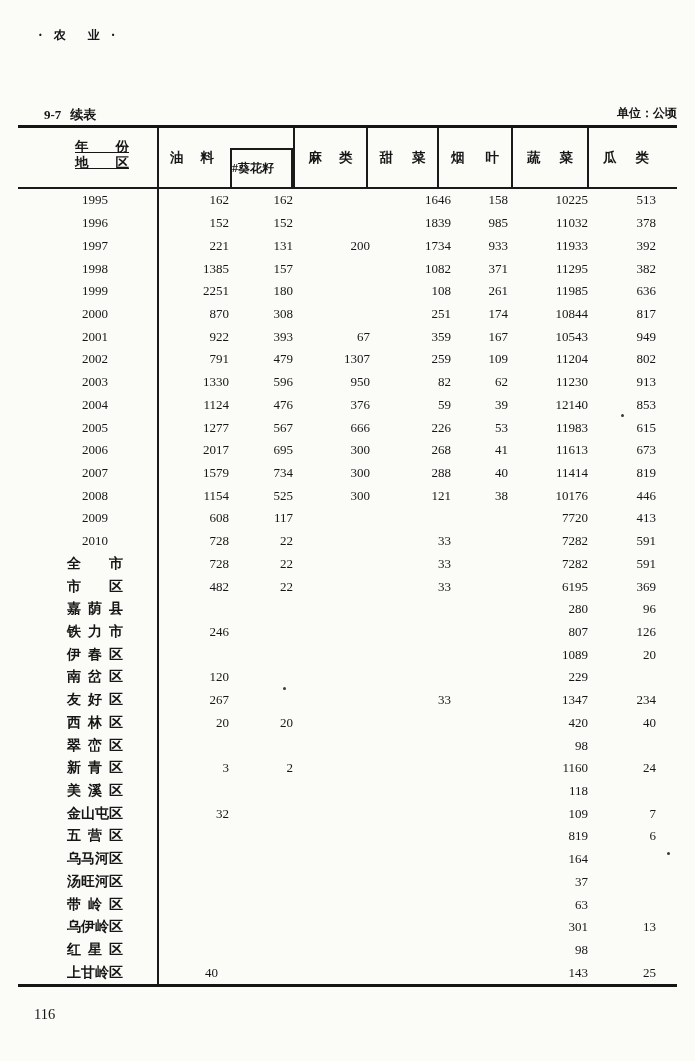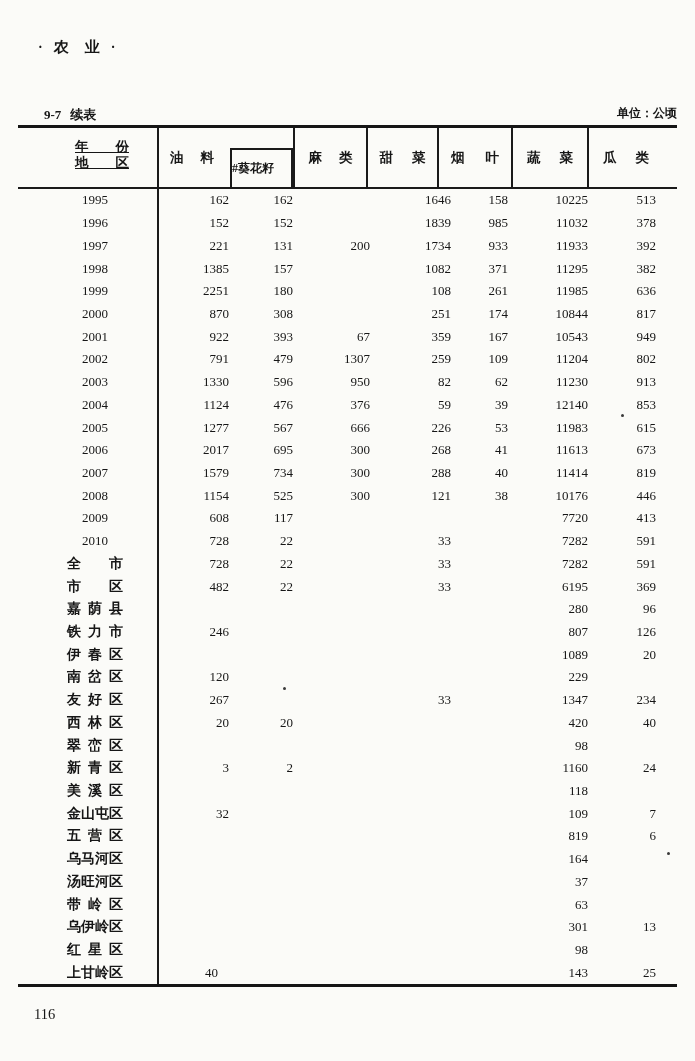--- a/index.html
+++ b/index.html
@@ -10,23 +10,23 @@
     overflow:hidden;
   }
   
   .masthead {
     position:absolute; left:38px; top:26px;
     display:flex; align-items:center;
     font-weight:bold; font-size:16px; letter-spacing:0;
   }
   .masthead .bullet { font-size:14px; line-height:1; }
   .mh-text {
-    display:inline-block; width:46px; margin:12px 11px;
+    display:inline-block; width:46px; margin:1px 11px;
     text-align:justify; text-align-last:justify; text-justify:inter-character;
-    font-size:15px;
+    font-size:12px;
   }
   
   .caption-left {
     position:absolute; left:44px; top:106px;
     font-size:13px; font-weight:bold;
   }
   .caption-left .code { margin-right:9px; font-family:"Liberation Serif",serif; }
   .unit-label {
     position:absolute; right:18px; top:105px;
     font-size:12px; font-weight:bold;

